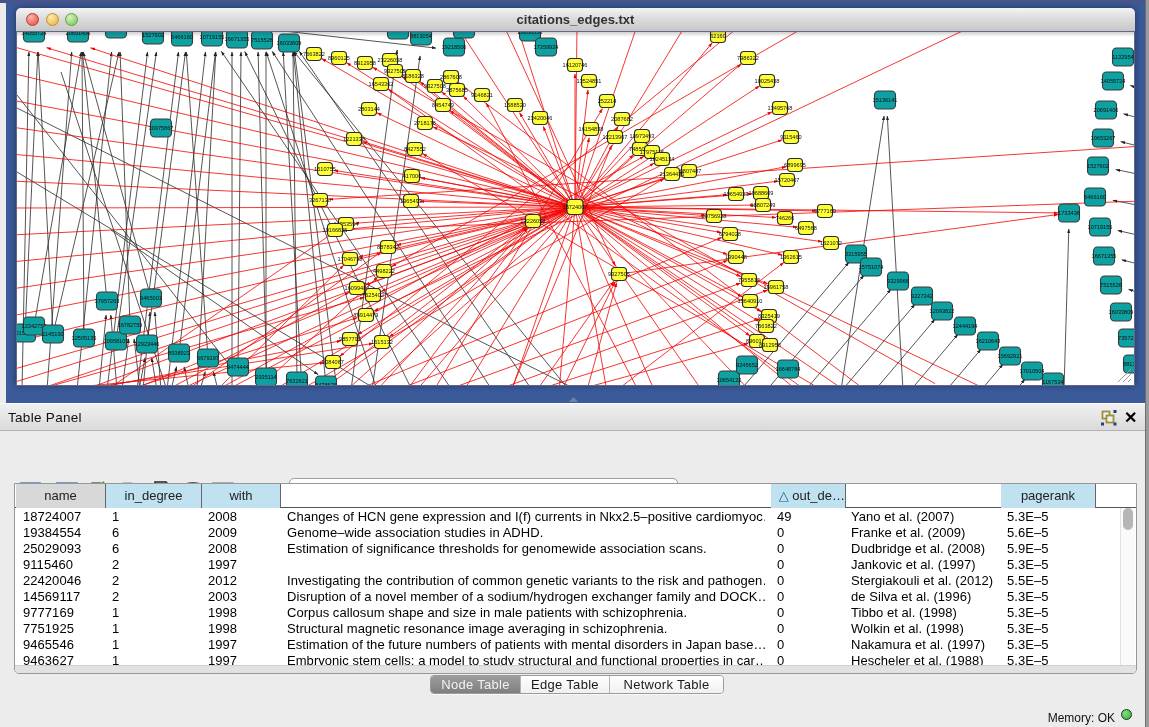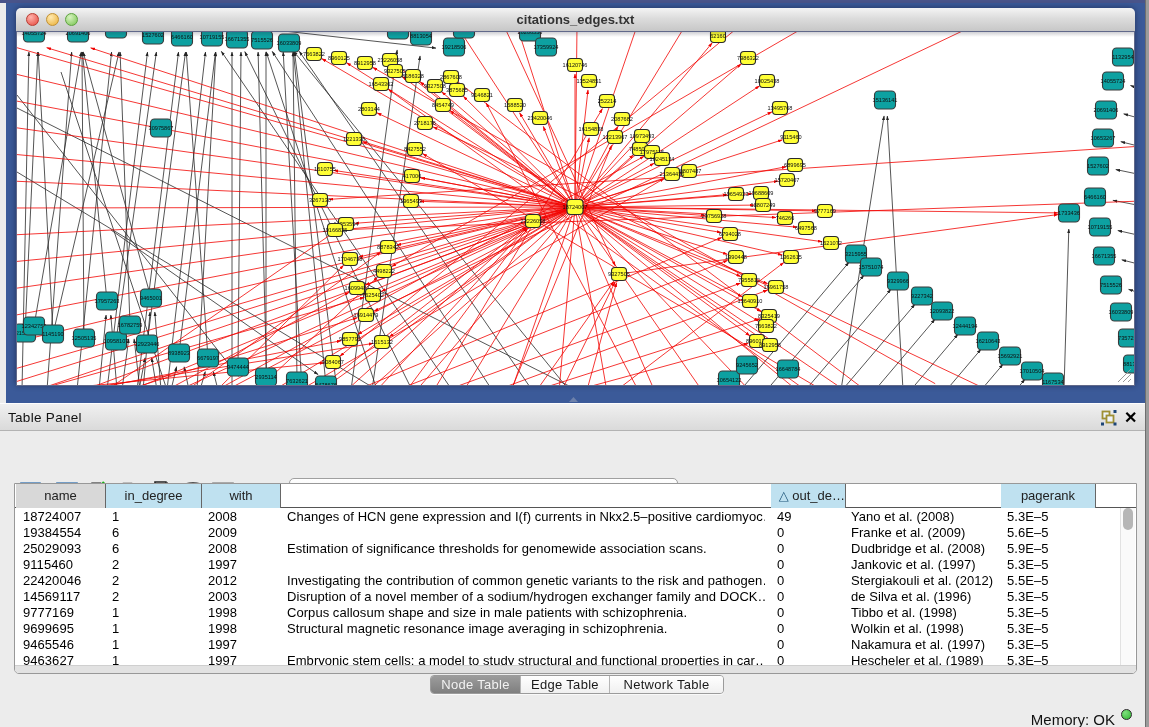--- a/index.html
+++ b/index.html
@@ -33,21 +33,21 @@
    font-size:13px; color:#222; text-align:center; line-height:24px; }
 .trow { position:absolute; left:0; height:16px; width:1105px; font-size:13px; letter-spacing:0.05px; color:#000; }
 .trow span { position:absolute; top:0; line-height:16px; white-space:nowrap; }
 .sbar { position:absolute; left:1105px; top:24px; width:15px; height:157px; background:#fafafa; border-left:1px solid #e2e2e2; }
 .sthumb { position:absolute; left:2px; top:0px; width:10px; height:22px; background:#b6b6b6; border-radius:5px; }
 .tfoot { position:absolute; left:0; top:181px; width:1121px; height:10px; background:#e2e2e2; border-top:1px solid #cfcfcf; }
 .tabs { position:absolute; left:430px; top:272px; height:19px; display:flex; border:1px solid #9b9b9b; border-radius:4px;
   overflow:hidden; box-shadow:0 1px 0 rgba(255,255,255,.7); }
 .tab { height:100%; font-size:13px; letter-spacing:0.3px; text-align:center; line-height:18px; color:#1a1a1a; background:linear-gradient(#ffffff,#f0f0f0); }
 .tab.sel { background:linear-gradient(#9c9c9c,#7f7f7f); color:#f2f2f2; }
-.mem { position:absolute; right:30px; top:308px; font-size:15px; color:#111; }
+.mem { position:absolute; right:30px; top:308px; font-size:12px; color:#111; }
 .memdot { position:absolute; left:1121px; top:306px; width:11px; height:11px; border-radius:50%;
   background:radial-gradient(circle at 35% 30%, #7fe07f, #2eb52e); border:1px solid #2a2a2a; }
 </style></head>
 <body>
 <div class="desktop"></div>
 <div class="leftstrip"></div>
 <div style="position:absolute;left:0;top:0;width:1149px;height:3px;background:#49548a"></div>
 <div class="rightstrip"></div>
 
 <div class="gwin">
@@ -624,27 +624,28 @@
       <div class="hc" style="left:187px;width:79px">with</div>
       <div class="hc" style="left:756px;width:75px;text-align:right"><span style="color:#1a5276">△</span> out_de…</div>
       <div class="hc" style="left:986px;width:95px">pagerank</div>
     </div>
     <div class="trow" style="top:25px">
         <span style="left:8px">18724007</span>
         <span style="left:97px">1</span>
         <span style="left:193px">2008</span>
         <span style="left:272px;width:478px;overflow:hidden">Changes of HCN gene expression and I(f) currents in Nkx2.5–positive cardiomyoc…</span>
         <span style="left:762px">49</span>
-        <span style="left:836px">Yano et al. (2008)</span>
+        <span style="left:836px">Yano et al. (2007)</span>
         <span style="left:992px">5.3E–5</span>
       </div>
       <div class="trow" style="top:41px">
         <span style="left:8px">19384554</span>
         <span style="left:97px">6</span>
         <span style="left:193px">2009</span>
+        <span style="left:272px;width:478px;overflow:hidden">Genome–wide association studies in ADHD.</span>
         <span style="left:762px">0</span>
         <span style="left:836px">Franke et al. (2009)</span>
         <span style="left:992px">5.6E–5</span>
       </div>
       <div class="trow" style="top:57px">
         <span style="left:8px">25029093</span>
         <span style="left:97px">6</span>
         <span style="left:193px">2008</span>
         <span style="left:272px;width:478px;overflow:hidden">Estimation of significance thresholds for genomewide association scans.</span>
         <span style="left:762px">0</span>
@@ -680,43 +681,44 @@
       <div class="trow" style="top:121px">
         <span style="left:8px">9777169</span>
         <span style="left:97px">1</span>
         <span style="left:193px">1998</span>
         <span style="left:272px;width:478px;overflow:hidden">Corpus callosum shape and size in male patients with schizophrenia.</span>
         <span style="left:762px">0</span>
         <span style="left:836px">Tibbo et al. (1998)</span>
         <span style="left:992px">5.3E–5</span>
       </div>
       <div class="trow" style="top:137px">
-        <span style="left:8px">9699695</span>
+        <span style="left:8px">7751925</span>
         <span style="left:97px">1</span>
         <span style="left:193px">1998</span>
         <span style="left:272px;width:478px;overflow:hidden">Structural magnetic resonance image averaging in schizophrenia.</span>
         <span style="left:762px">0</span>
         <span style="left:836px">Wolkin et al. (1998)</span>
         <span style="left:992px">5.3E–5</span>
       </div>
       <div class="trow" style="top:153px">
         <span style="left:8px">9465546</span>
         <span style="left:97px">1</span>
         <span style="left:193px">1997</span>
+        <span style="left:272px;width:478px;overflow:hidden">Estimation of the future numbers of patients with mental disorders in Japan base…</span>
         <span style="left:762px">0</span>
         <span style="left:836px">Nakamura et al. (1997)</span>
         <span style="left:992px">5.3E–5</span>
       </div>
       <div class="trow" style="top:169px">
         <span style="left:8px">9463627</span>
         <span style="left:97px">1</span>
         <span style="left:193px">1997</span>
         <span style="left:272px;width:478px;overflow:hidden">Embryonic stem cells: a model to study structural and functional properties in car…</span>
         <span style="left:762px">0</span>
-        <span style="left:836px">Hescheler et al. (1989)</span>
+        <span style="left:836px">Hescheler et al. (1988)</span>
         <span style="left:992px">5.3E–5</span>
       </div>
     <div class="sbar">
         <div class="sthumb"></div>
       </div>
     <div class="tfoot"></div>
   </div>
   <div class="tabs">
     <div class="tab sel" style="width:89px">Node Table</div>
     <div class="tab" style="width:89px;border-left:1px solid #b5b5b5">Edge Table</div>

